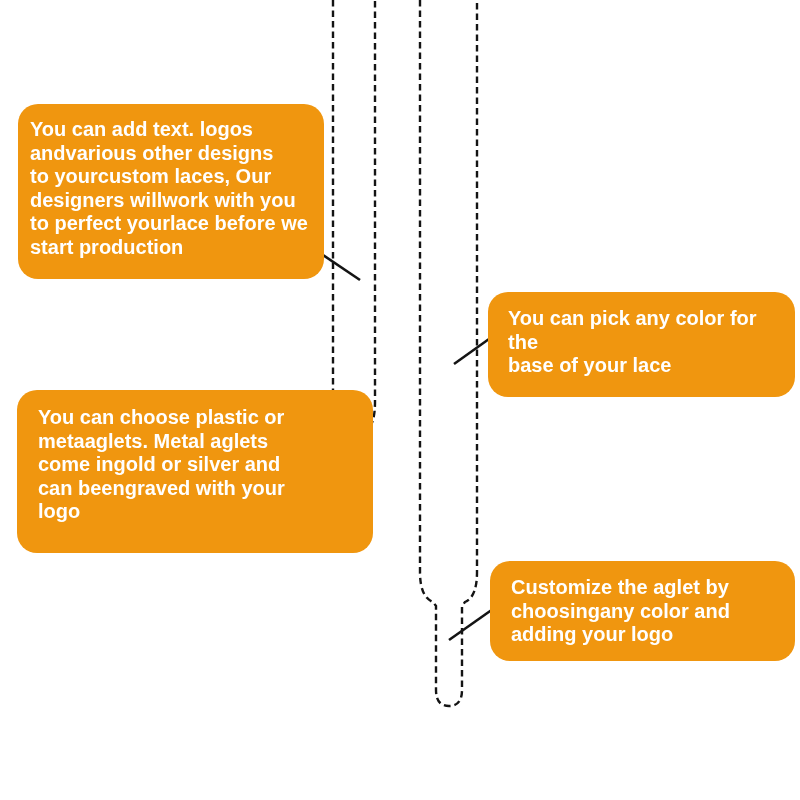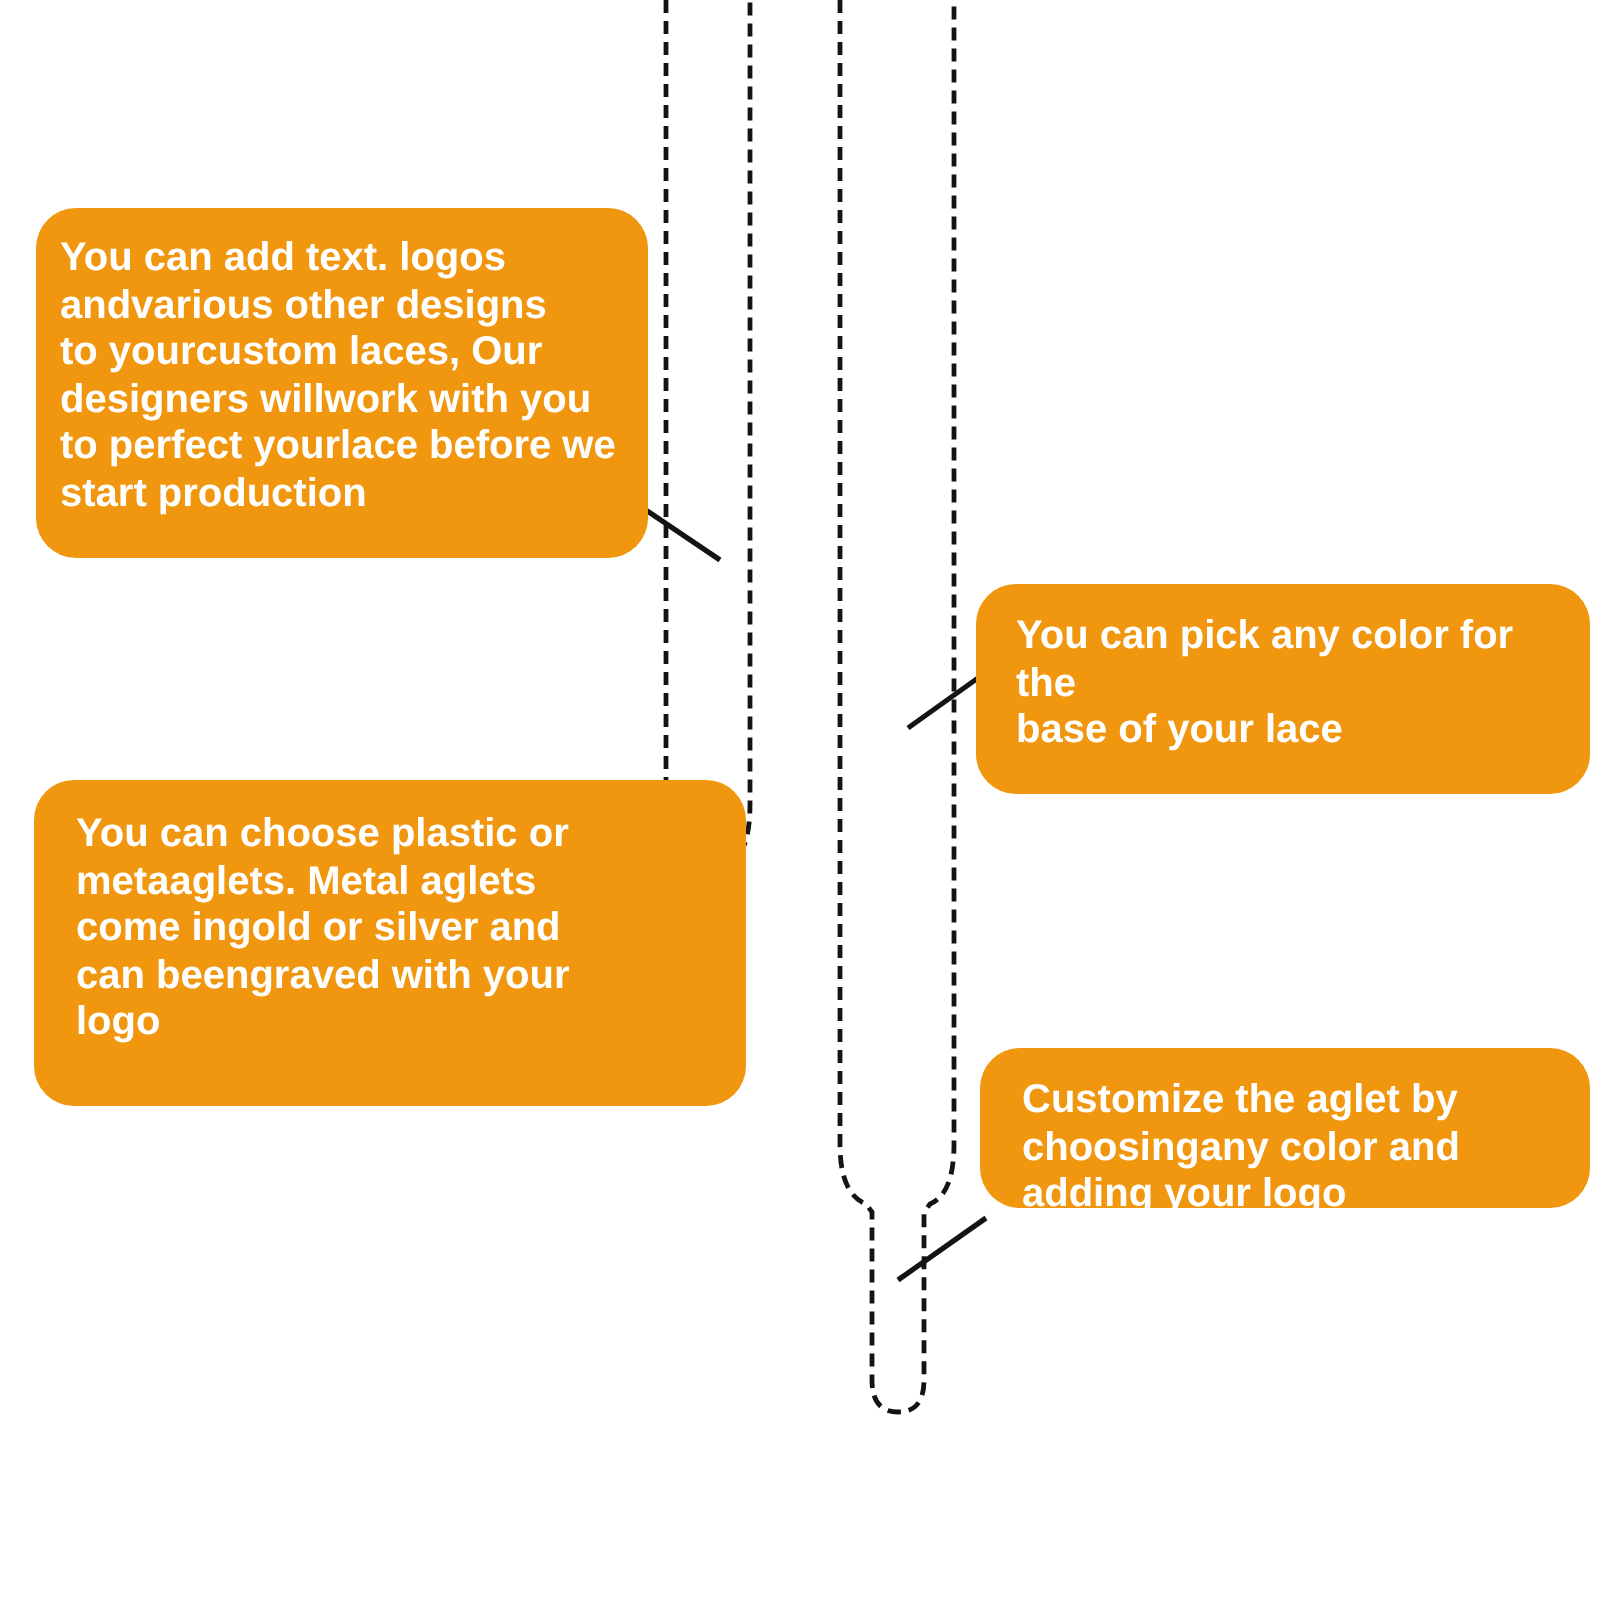--- a/index.html
+++ b/index.html
@@ -39,21 +39,21 @@
     border-radius: 20px;
     font-size: 20px;
     line-height: 23.5px;
     font-weight: 700;
     white-space: pre;
     box-sizing: border-box;
   }
   .callout-1 { left: 18px;  top: 104px; width: 306px; height: 175px; padding: 14px 4px 0 12px; }
   .callout-2 { left: 488px; top: 292px; width: 307px; height: 105px; padding: 15px 10px 0 20px; }
   .callout-3 { left: 17px;  top: 390px; width: 356px; height: 163px; padding: 16px 10px 0 21px; }
-  .callout-4 { left: 490px; top: 524px; width: 305px; height: 80px; padding: 15px 10px 0 21px; }
+  .callout-4 { left: 490px; top: 561px; width: 305px; height: 100px; padding: 15px 10px 0 21px; }
 </style>
 </head>
 <body>
 
 <div class="stage">
 
   <svg class="diagram-layer" viewBox="0 0 800 800">
 
     <path class="lace-path" d="M 333 0
              L 333 402

